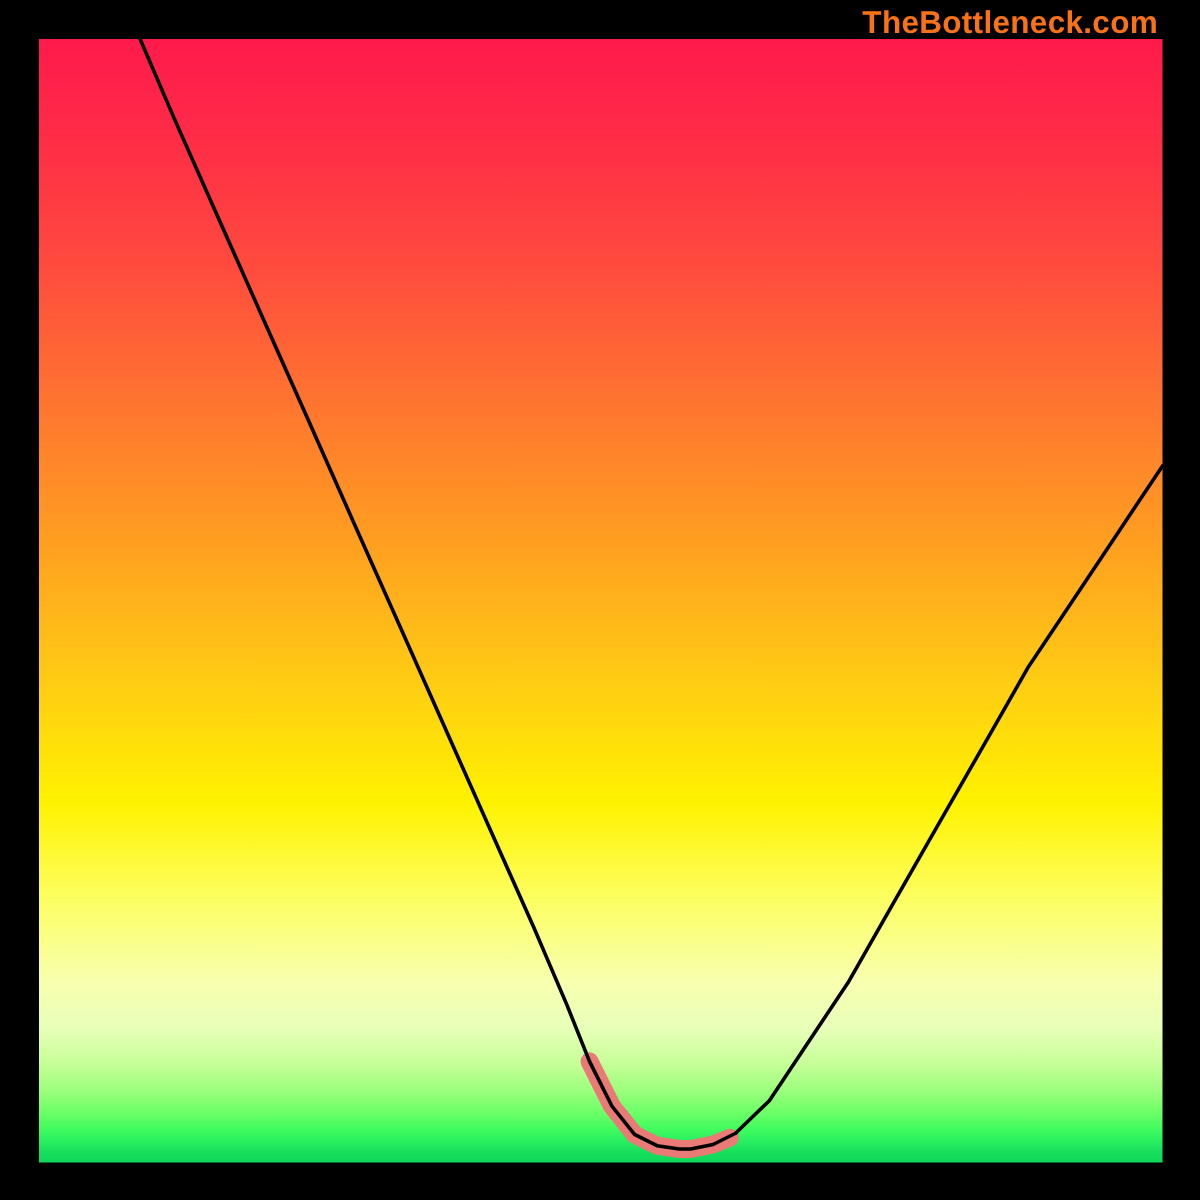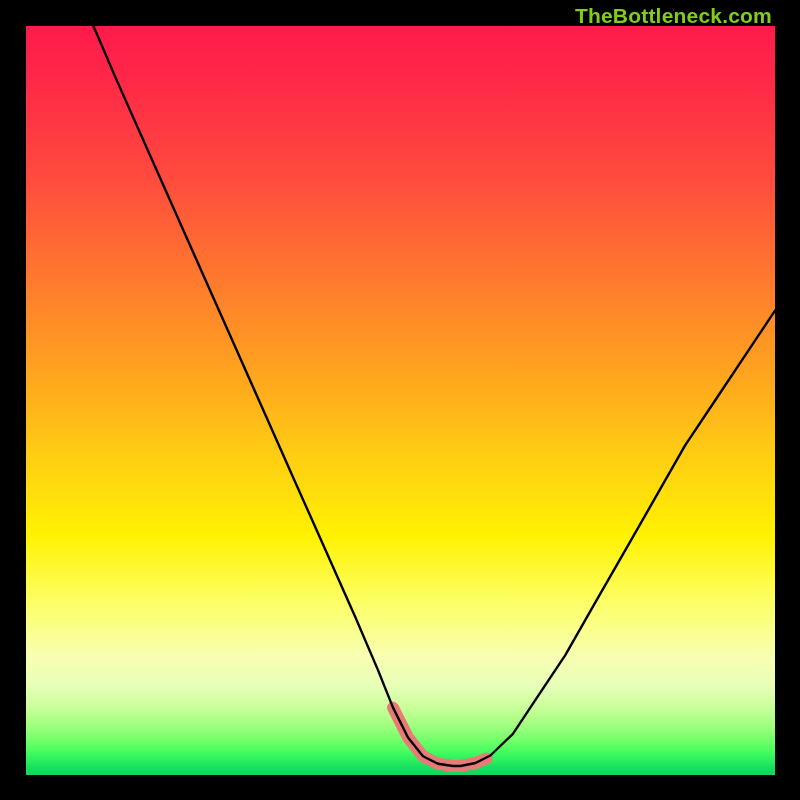--- a/index.html
+++ b/index.html
@@ -38,21 +38,21 @@
         #0fd75a 100%
       );
   }
   .watermark {
     position: absolute;
     top: 4px;
     right: 28px;
     font-family: Arial, Helvetica, sans-serif;
     font-size: 21px;
     font-weight: 600;
-    color: #84cc16;
+    color: #f97316;
     letter-spacing: 0.2px;
     user-select: none;
   }
   svg.curve {
     position: absolute;
     left: 0; top: 0;
     width: 749px; height: 749px;
     overflow: visible;
   }
 </style>

